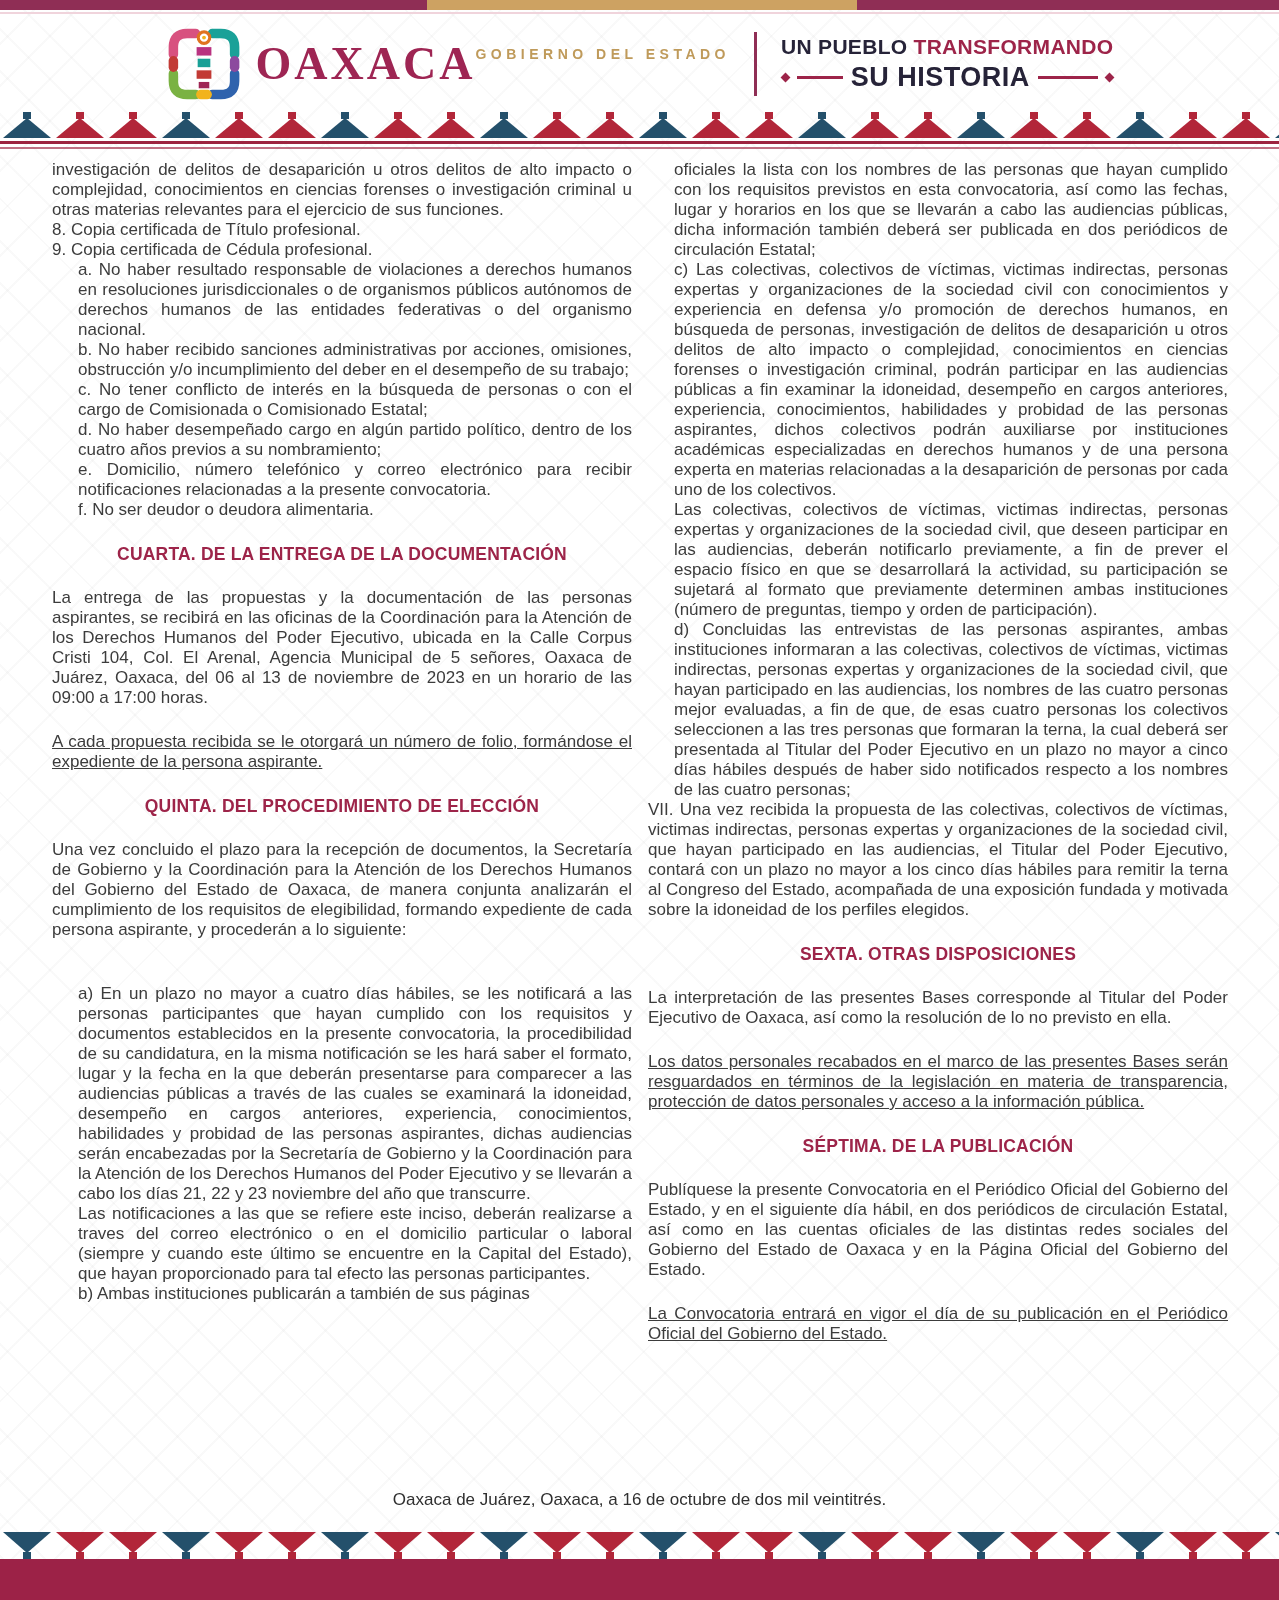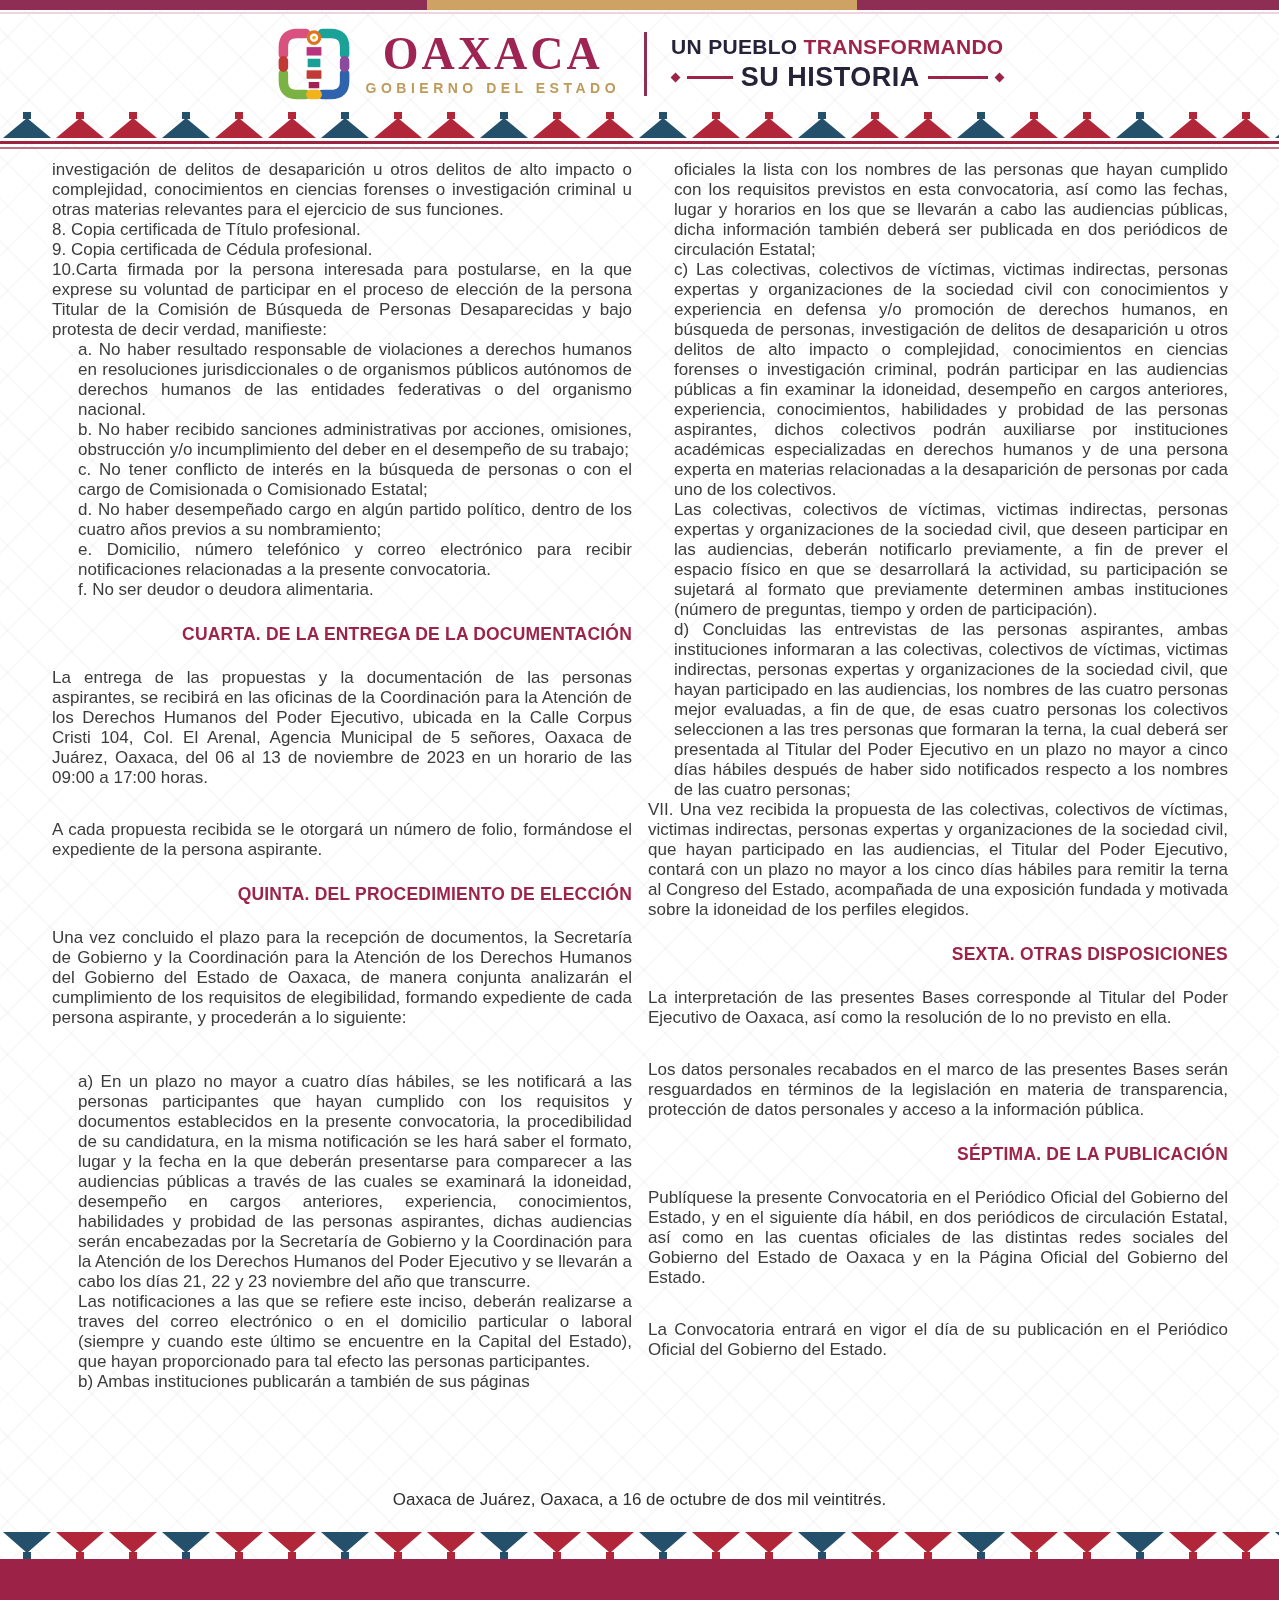--- a/index.html
+++ b/index.html
@@ -14,21 +14,21 @@
   }
   
   .topbar{position:absolute;left:0;top:0;width:100%;height:10px;background:#8f2e55;}
   .topbar-gold{position:absolute;left:33.4%;top:0;width:33.6%;height:10px;background:#cda262;}
   .top-hairline{position:absolute;left:0;top:12px;width:100%;height:2px;background:#f0d4dc;}
   
   .header{position:absolute;left:0;top:18px;width:100%;height:92px;
           display:flex;align-items:center;justify-content:center;gap:24px;}
   .brand{display:flex;align-items:center;gap:14px;}
   .emblem{display:block;}
-  .brand-text{display:flex;flex-direction:column;align-items:center;}
+  .brand-text{display:flex;flex-direction:row;}
   .wordmark{font-family:"Liberation Serif","DejaVu Serif",serif;font-weight:bold;
             font-size:46px;line-height:44px;color:#9e2553;letter-spacing:3px;}
   .brand-sub{font-size:14px;font-weight:bold;letter-spacing:4.5px;color:#bf9a5a;margin-top:4px;}
   .divider{width:3px;height:64px;background:#8f2e55;}
   .slogan{display:flex;flex-direction:column;align-items:center;}
   .slogan-l1{font-size:21px;font-weight:800;color:#262338;letter-spacing:0.3px;white-space:nowrap;text-align:right;}
   .slogan-l1 .hl{color:#9d2449;}
   .slogan-l2{display:flex;align-items:center;gap:8px;margin-top:3px;}
   .l2text{font-size:27px;font-weight:800;color:#262338;letter-spacing:0.5px;white-space:nowrap;}
   .rule{display:inline-block;height:2.5px;background:#9d2449;}
@@ -40,22 +40,22 @@
   .hairline2{position:absolute;left:0;top:147px;width:100%;height:2px;background:#9d2440;opacity:.65;}
   .band-bottom{position:absolute;left:0;top:1532px;width:100%;height:28px;}
   .bottom-bar{position:absolute;left:0;top:1559px;width:100%;height:41px;background:#9c2247;}
   
   .col{position:absolute;top:160px;width:580px;font-size:17px;line-height:20px;
        text-align:justify;}
   .col-left{left:52px;}
   .col-right{left:648px;}
   .p{margin:0;}
   .indent{padding-left:26px;}
-  .h{margin:24px 0;color:#9d2449;font-weight:bold;font-size:17.5px;letter-spacing:0.2px;text-align:right;}
-  .mt20{margin-top:32px;}
+  .h{margin:24px 0;color:#9d2449;font-weight:bold;font-size:17.5px;letter-spacing:0.2px;text-align:center;}
+  .mt20{margin-top:24px;text-decoration:underline;}
   .mt44{margin-top:44px;}
   
   .footer-date{position:absolute;left:0;top:1490px;width:100%;text-align:center;
                font-size:17px;color:#2f2f2f;}
 </style>
 </head>
 <body>
 
 <div id="page">
 
@@ -117,21 +117,20 @@
     </defs>
     <rect x="0" y="0" width="100%" height="26" fill="url(#triTop)"></rect>
   </svg>
   <div class="hairline1"></div>
   <div class="hairline2"></div>
 
   <div class="col col-left">
     <p class="p">investigación de delitos de desaparición u otros delitos de alto impacto o complejidad, conocimientos en ciencias forenses o investigación criminal u otras materias relevantes para el ejercicio de sus funciones.</p>
     <p class="p">8. Copia certificada de Título profesional.</p>
     <p class="p">9. Copia certificada de Cédula profesional.</p>
-    <p class="p">10.Carta firmada por la persona interesada para postularse, en la que exprese su voluntad de participar en el proceso de elección de la persona Titular de la Comisión de Búsqueda de Personas Desaparecidas y bajo protesta de decir verdad, manifieste:</p>
     <div class="indent">
       <p class="p">a. No haber resultado responsable de violaciones a derechos humanos en resoluciones jurisdiccionales o de organismos públicos autónomos de derechos humanos de las entidades federativas o del organismo nacional.</p>
       <p class="p">b. No haber recibido sanciones administrativas por acciones, omisiones, obstrucción y/o incumplimiento del deber en el desempeño de su trabajo;</p>
       <p class="p">c. No tener conflicto de interés en la búsqueda de personas o con el cargo de Comisionada o Comisionado Estatal;</p>
       <p class="p">d. No haber desempeñado cargo en algún partido político, dentro de los cuatro años previos a su nombramiento;</p>
       <p class="p">e. Domicilio, número telefónico y correo electrónico para recibir notificaciones relacionadas a la presente convocatoria.</p>
       <p class="p">f. No ser deudor o deudora alimentaria.</p>
     </div>
     <p class="h">CUARTA. DE LA ENTREGA DE LA DOCUMENTACIÓN</p>
     <p class="p">La entrega de las propuestas y la documentación de las personas aspirantes, se recibirá en las oficinas de la Coordinación para la Atención de los Derechos Humanos del Poder Ejecutivo, ubicada en la Calle Corpus Cristi 104, Col. El Arenal, Agencia Municipal de 5 señores, Oaxaca de Juárez, Oaxaca, del 06 al 13 de noviembre de 2023 en un horario de las 09:00 a 17:00 horas.</p>

